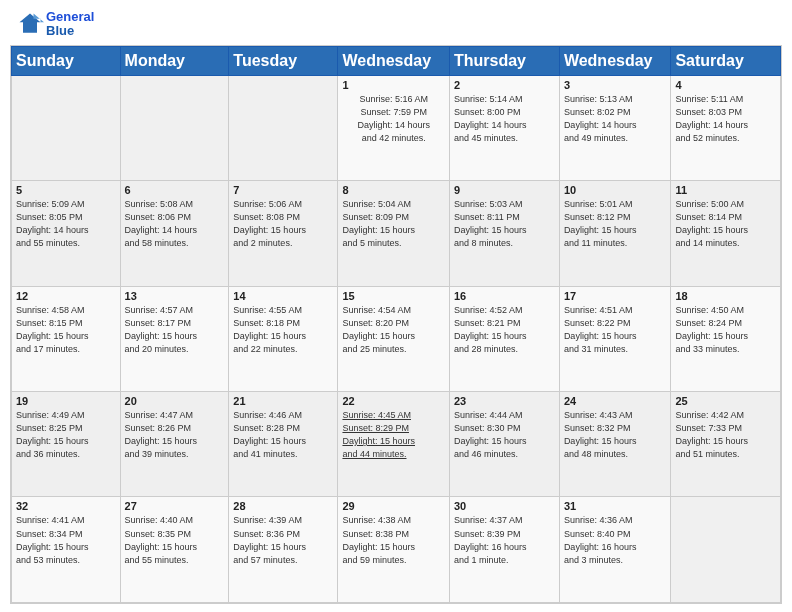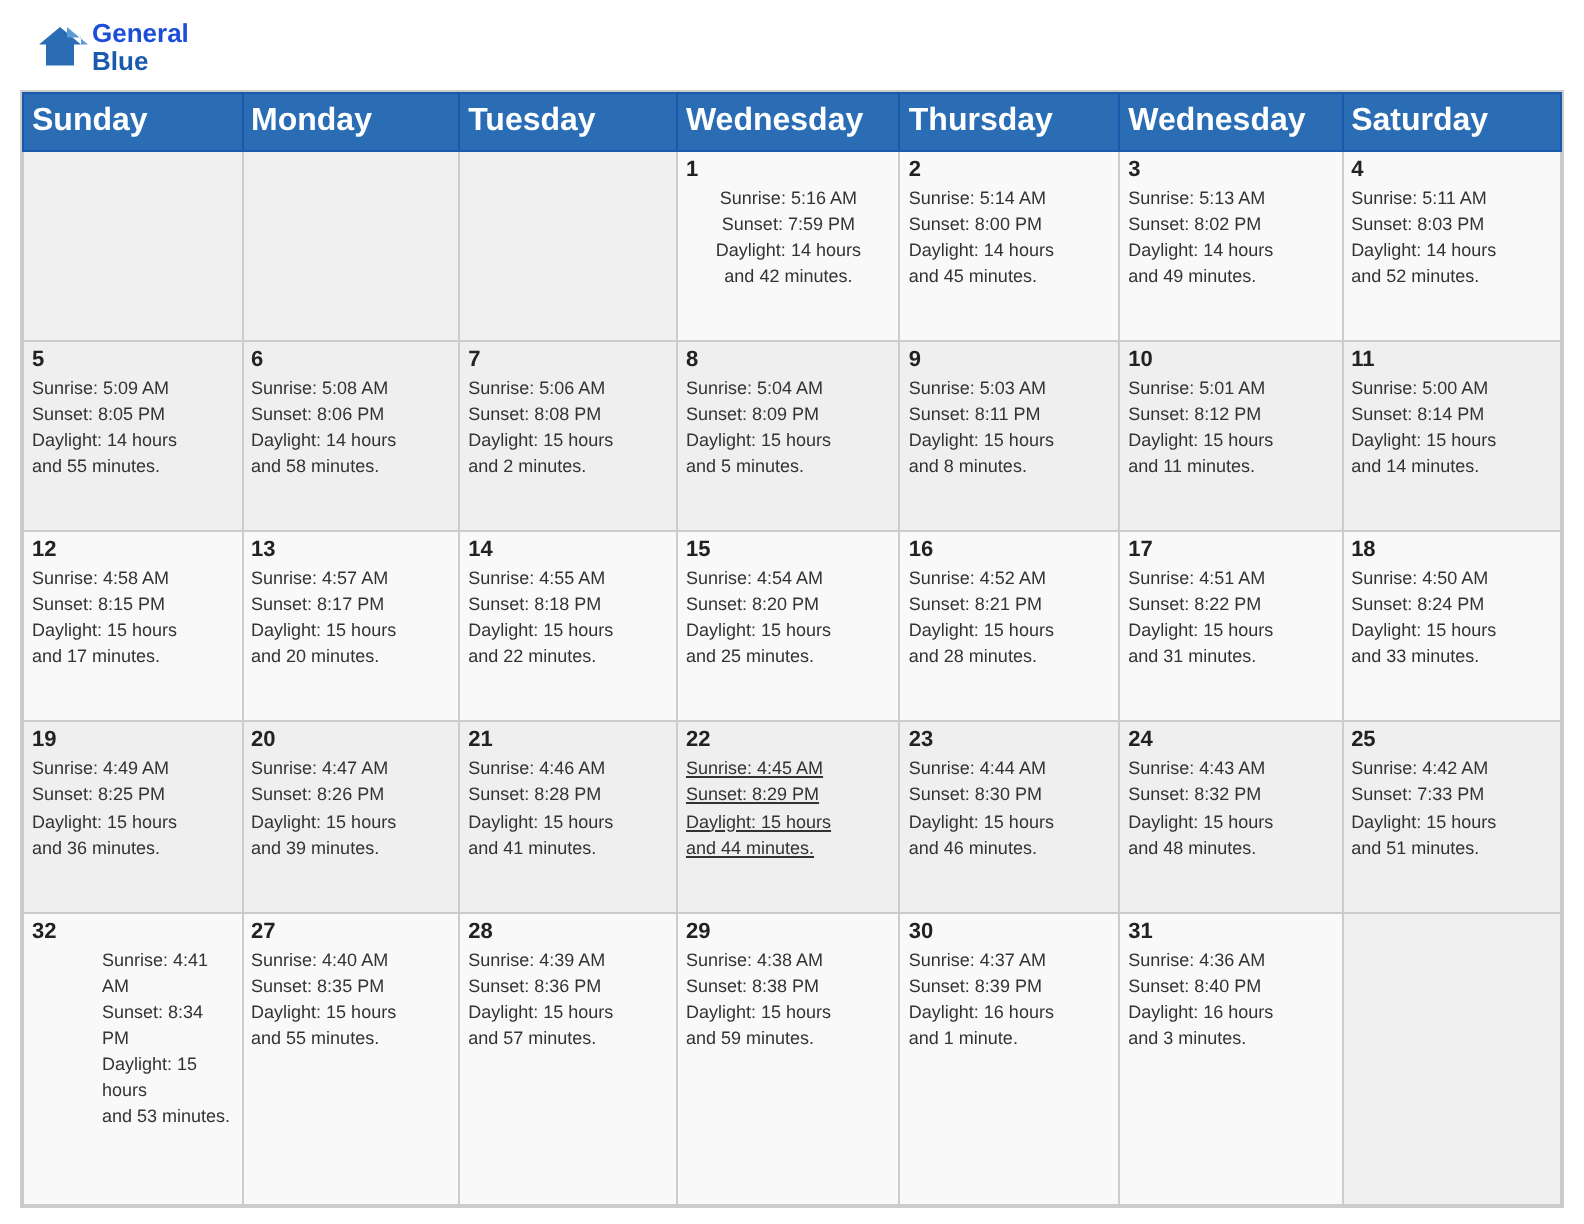--- a/index.html
+++ b/index.html
@@ -318,21 +318,21 @@
               <span class="day-number">25</span>
               <div class="day-info" style="white-space: pre-line;">Sunrise: 4:42 AM
 Sunset: 7:33 PM
 Daylight: 15 hours
 and 51 minutes.</div>
             </td>
           </tr>
           <tr>
             <td>
               <span class="day-number">32</span>
-              <div class="day-info" style="white-space: pre-line; margin-left: 35px;">Sunrise: 4:41 AM
+              <div class="day-info" style="white-space: pre-line;">Sunrise: 4:41 AM
 Sunset: 8:34 PM
 Daylight: 15 hours
 and 53 minutes.</div>
             </td>
             <td>
               <span class="day-number">27</span>
               <div class="day-info" style="white-space: pre-line;">Sunrise: 4:40 AM
 Sunset: 8:35 PM
 Daylight: 15 hours
 and 55 minutes.</div>

